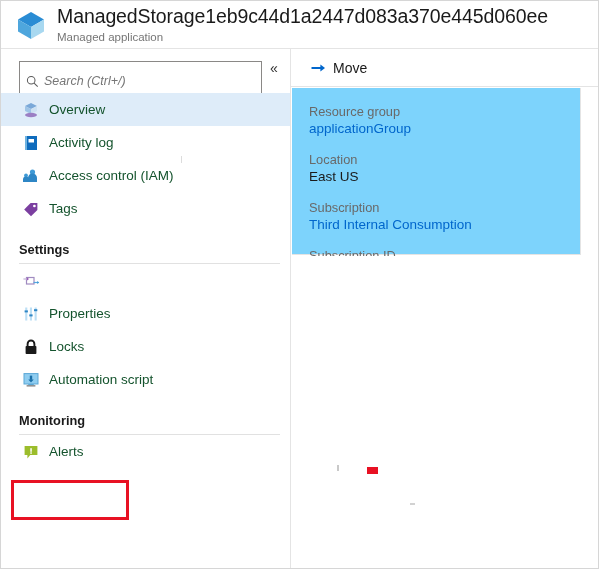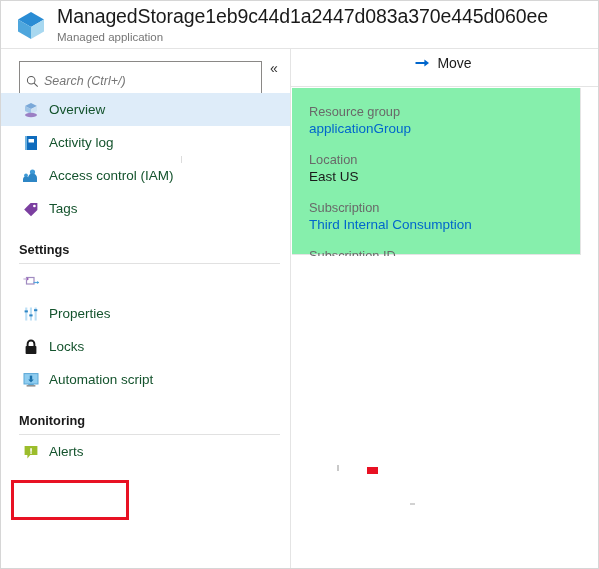--- a/index.html
+++ b/index.html
@@ -192,21 +192,20 @@
     background: #ffffff;
     box-sizing: border-box;
   }
   .toolbar {
     height: 38px;
     display: flex;
     align-items: center;
     padding-left: 17px;
     border-bottom: 1px solid #e4e4e4;
     box-sizing: border-box;
-    flex-direction: column;
   }
   .toolbar-btn {
     display: flex;
     align-items: center;
     margin-right: 22px;
     cursor: pointer;
     height: 28px;
   }
   .toolbar-btn-icon {
     width: 20px;
@@ -225,21 +224,21 @@
   .info-card {
     position: absolute;
     left: 1px;
     top: 39px;
     width: 289px;
     height: 167px;
     border: 1px solid #e4e4e4;
     border-left: 0;
     border-top: 0;
     box-sizing: border-box;
-    background: #86efac;
+    background: #7dd3fc;
     padding: 15px 0 0 17px;
   }
   .info-field { margin-bottom: 13px; }
   .info-field:last-child { margin-bottom: 0; }
   .info-label {
     font-size: 12.8px;
     color: #696969;
     line-height: 17px;
   }
   .info-value {

